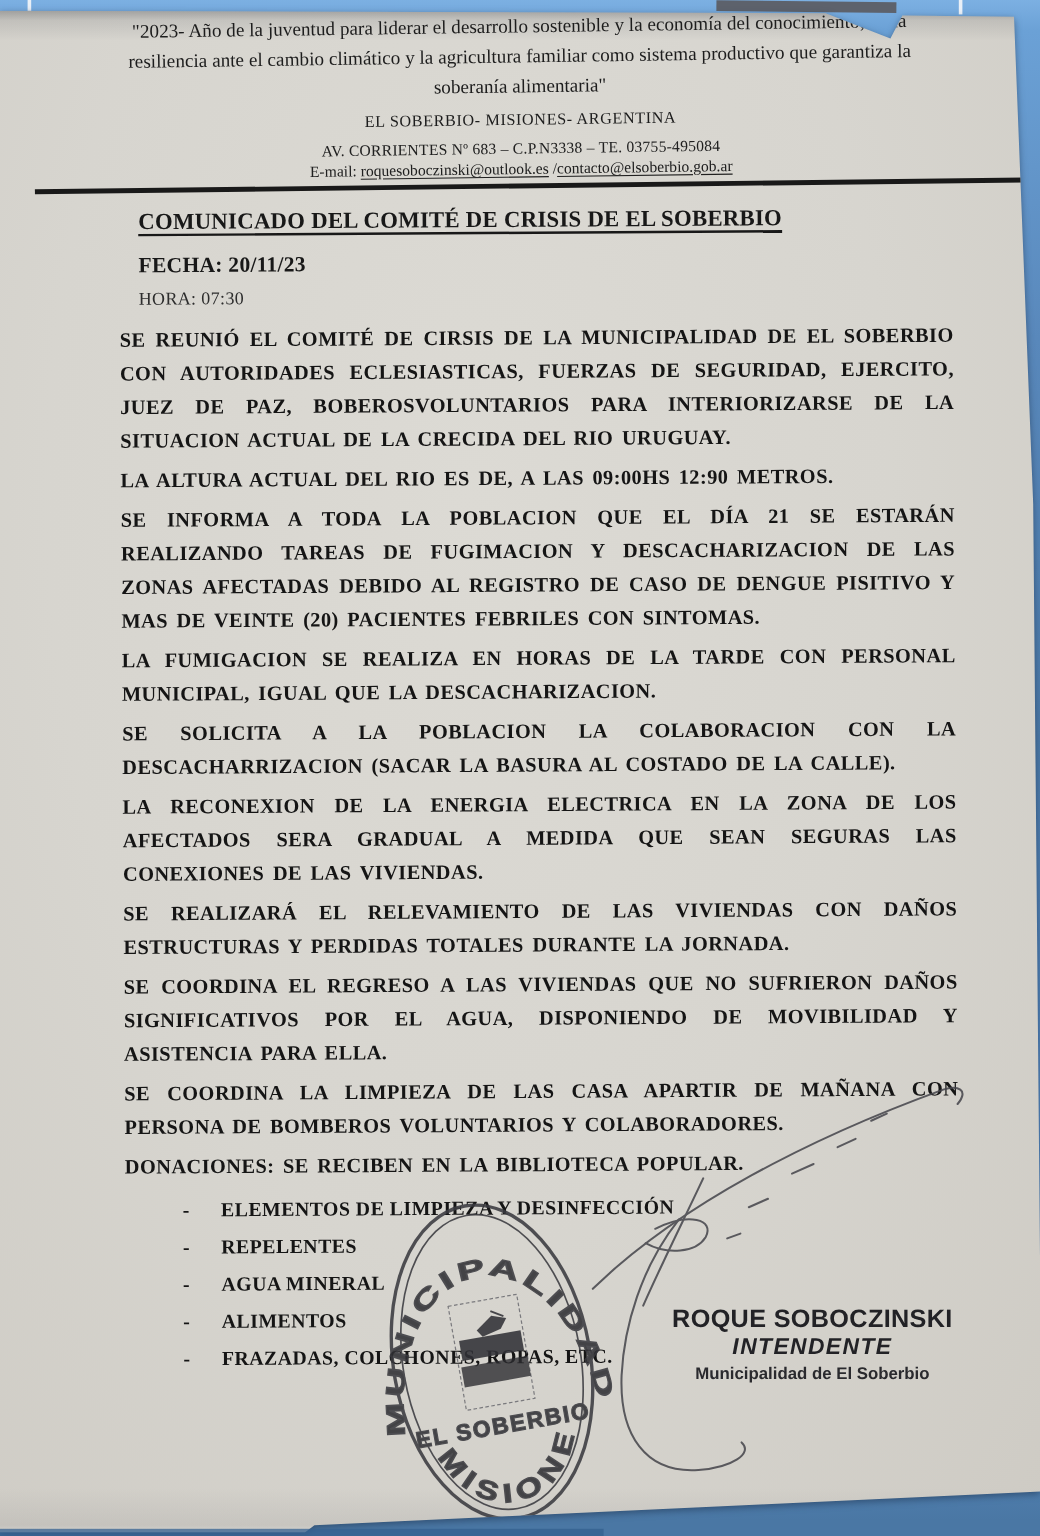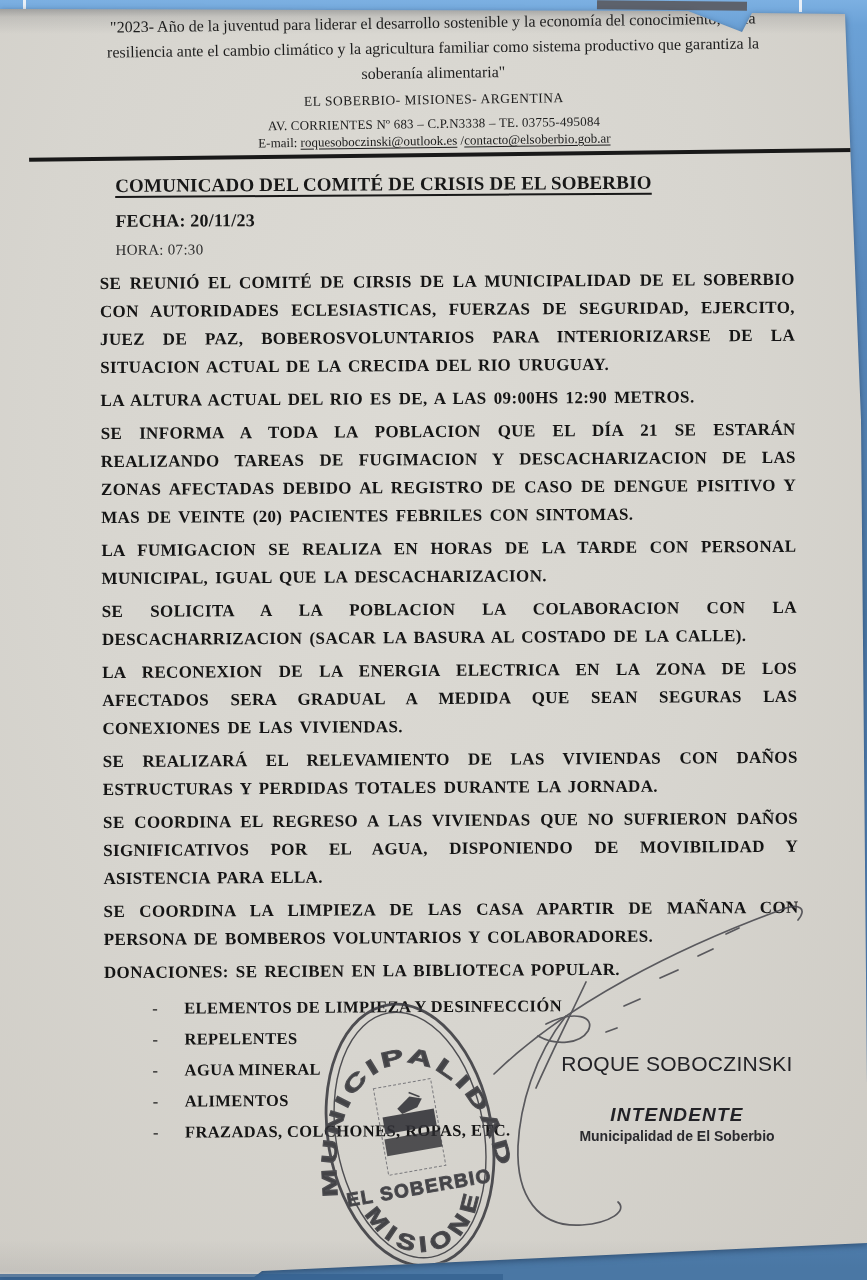--- a/index.html
+++ b/index.html
@@ -45,22 +45,22 @@
     margin:0 0 5px 0;letter-spacing:.35px;word-spacing:2.5px;color:#151515;}
   .donation-list{list-style:none;margin:6px 0 0 48px;padding:0;}
   .donation-item{font-size:16.5px;font-weight:bold;line-height:31px;letter-spacing:.4px;color:#151515;}
   .donation-item::before{content:"-";display:inline-block;width:32px;}
 
   .stamp{position:absolute;left:290px;top:985px;opacity:.88;}
   .stamp text{font-family:"Liberation Sans",sans-serif;fill:#2f2f34;}
   .sig-flourish{position:absolute;left:486px;top:896px;opacity:.85;}
   .sig-block{position:absolute;left:552px;top:1052px;width:250px;text-align:center;
     font-family:"Liberation Sans",sans-serif;color:#222226;}
-  .sig-name{font-size:21px;font-weight:normal;letter-spacing:.3px;line-height:24px;}
-  .sig-role{font-size:19px;font-weight:bold;font-style:italic;letter-spacing:1.2px;line-height:22px;margin-top:28px;}
+  .sig-name{font-size:21px;font-weight:bold;letter-spacing:.3px;line-height:24px;margin-top:36px;}
+  .sig-role{font-size:19px;font-weight:bold;font-style:italic;letter-spacing:1.2px;line-height:22px;}
   .sig-org{font-size:14px;font-weight:600;line-height:20px;color:#2a2a2e;}
 </style>
 </head>
 <body>
 
 <div class="stage">
 
   <div class="bg-tick tick-1"></div>
   <div class="bg-tick tick-2"></div>
   <div class="top-dark"></div>

